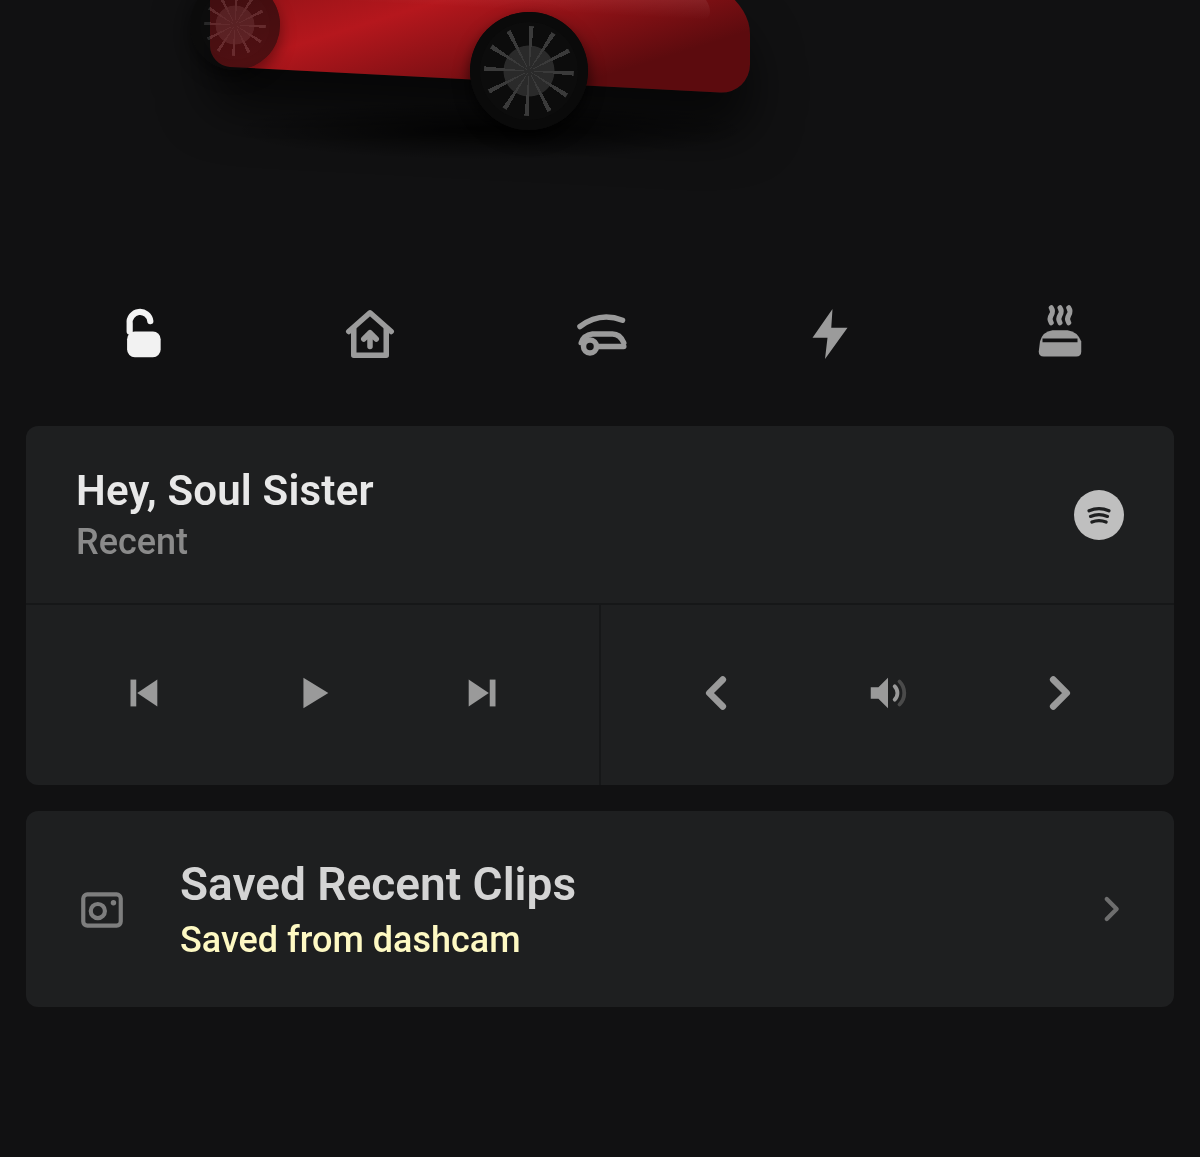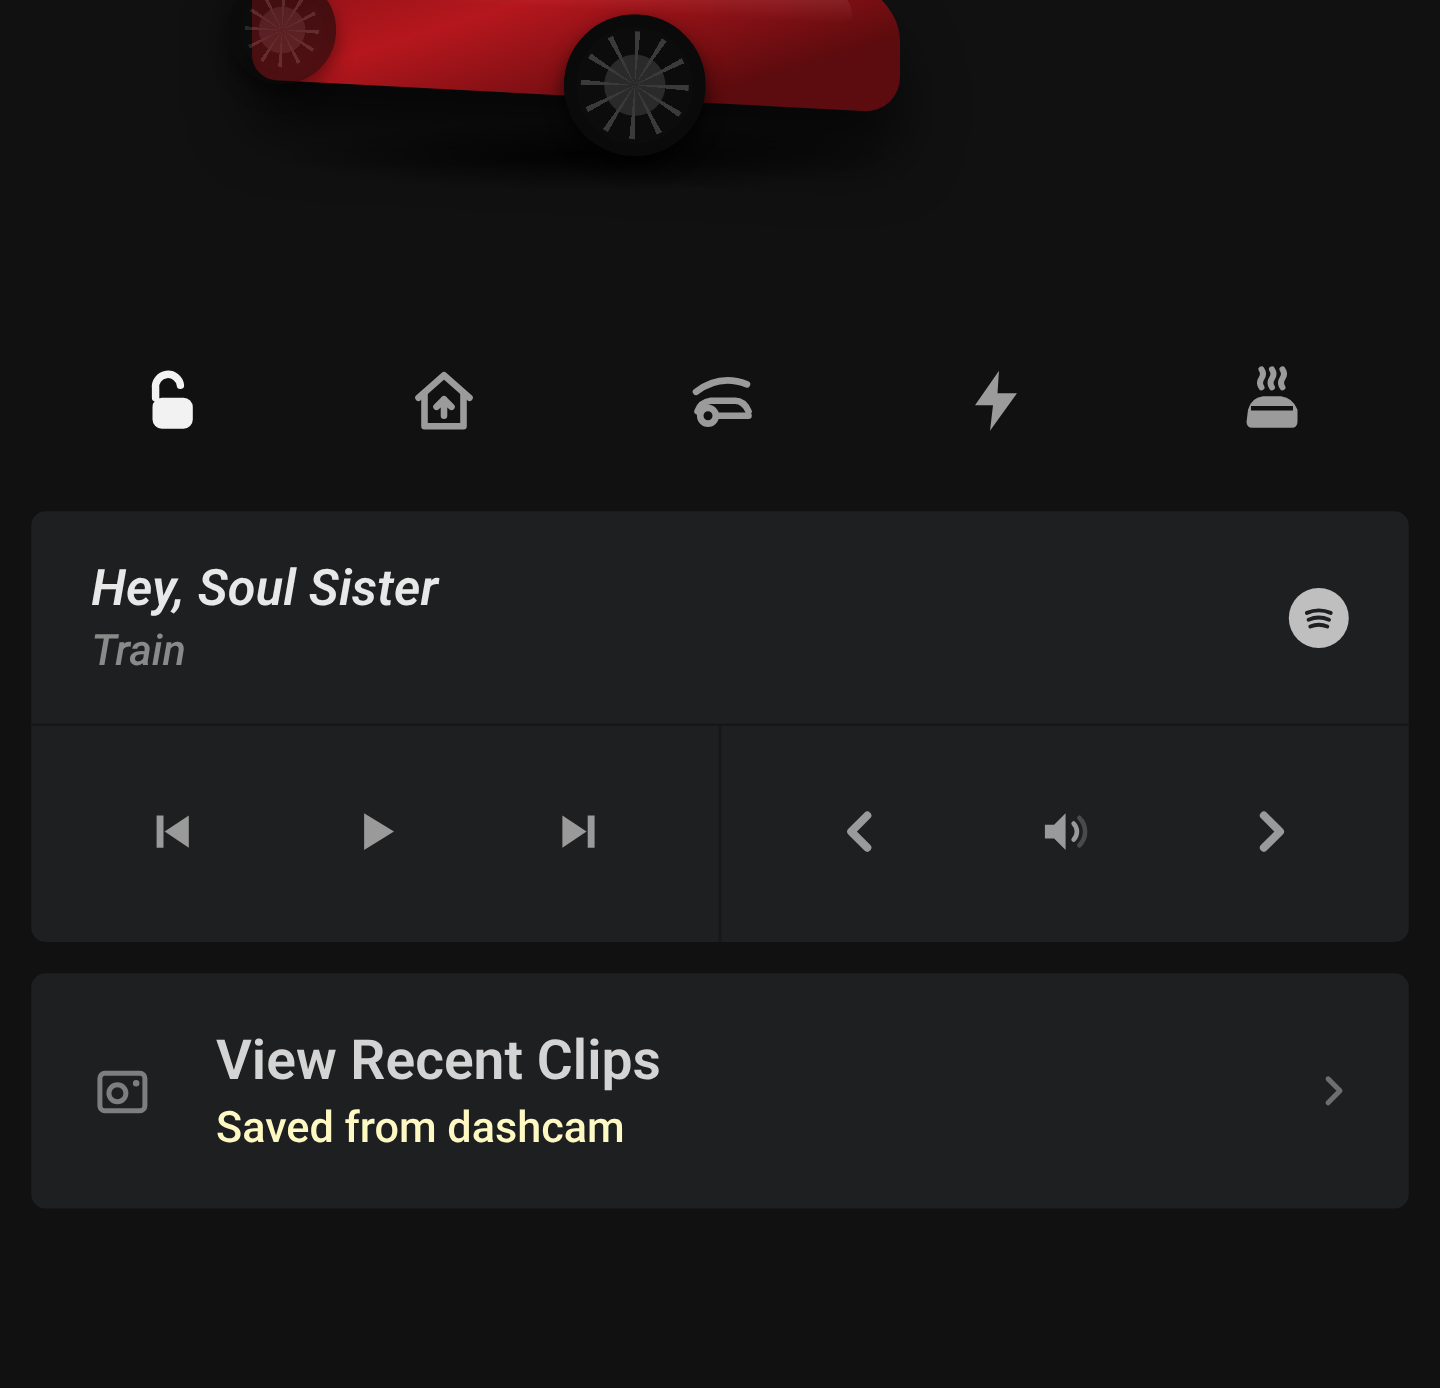--- a/index.html
+++ b/index.html
@@ -101,21 +101,20 @@
     margin: 0 26px 26px 26px;
     background: #1e1f20;
     border-radius: 12px;
   }
 
   
   .media-head {
     display:flex; align-items:center; justify-content:space-between;
     padding: 40px 50px 40px 50px;
     border-bottom: 2px solid #161718;
-    font-style: italic;
   }
   .track-title {
     font-size: 42px;
     font-weight: 600;
     color: #e8e8e8;
     margin-bottom: 6px;
     letter-spacing: .2px;
   }
   .track-artist {
     font-size: 36px;
@@ -242,21 +241,21 @@
       </svg>
     </span>
   </div>
 
 </div>
 
 <div class="card">
   <div class="media-head">
     <div>
       <div class="track-title">Hey, Soul Sister</div>
-      <div class="track-artist">Train</div>
+      <div class="track-artist">Recent</div>
     </div>
     <div class="spotify">
       <svg viewBox="0 0 24 24" fill="none" stroke="#1e1f20" stroke-width="2.3" stroke-linecap="round">
         <path d="M5 9  Q12 6  19 9"></path>
         <path d="M6 13 Q12 10.5 18 13"></path>
         <path d="M7 17 Q12 15 17 17"></path>
       </svg>
     </div>
   </div>
 
@@ -316,21 +315,21 @@
 
 <div class="card clips">
   <div class="cam-icon">
     <svg viewBox="0 0 24 24" fill="none" stroke="currentColor" stroke-width="2">
       <rect x="3" y="5" width="18" height="15" rx="2"></rect>
       <circle cx="10" cy="13" r="3.4"></circle>
       <circle cx="17.5" cy="9" r="1.3" fill="currentColor" stroke="none"></circle>
     </svg>
   </div>
   <div class="clips-text">
-    <div class="t">View Recent Clips</div>
+    <div class="t">Saved Recent Clips</div>
     <div class="s">Saved from dashcam</div>
   </div>
   <div class="chev">
     <svg viewBox="0 0 24 24" fill="none" stroke="currentColor" stroke-width="3" stroke-linecap="round" stroke-linejoin="round">
         <path d="M9 5 L16 12 L9 19"></path>
       </svg>
   </div>
 </div>
 
 </body></html>

